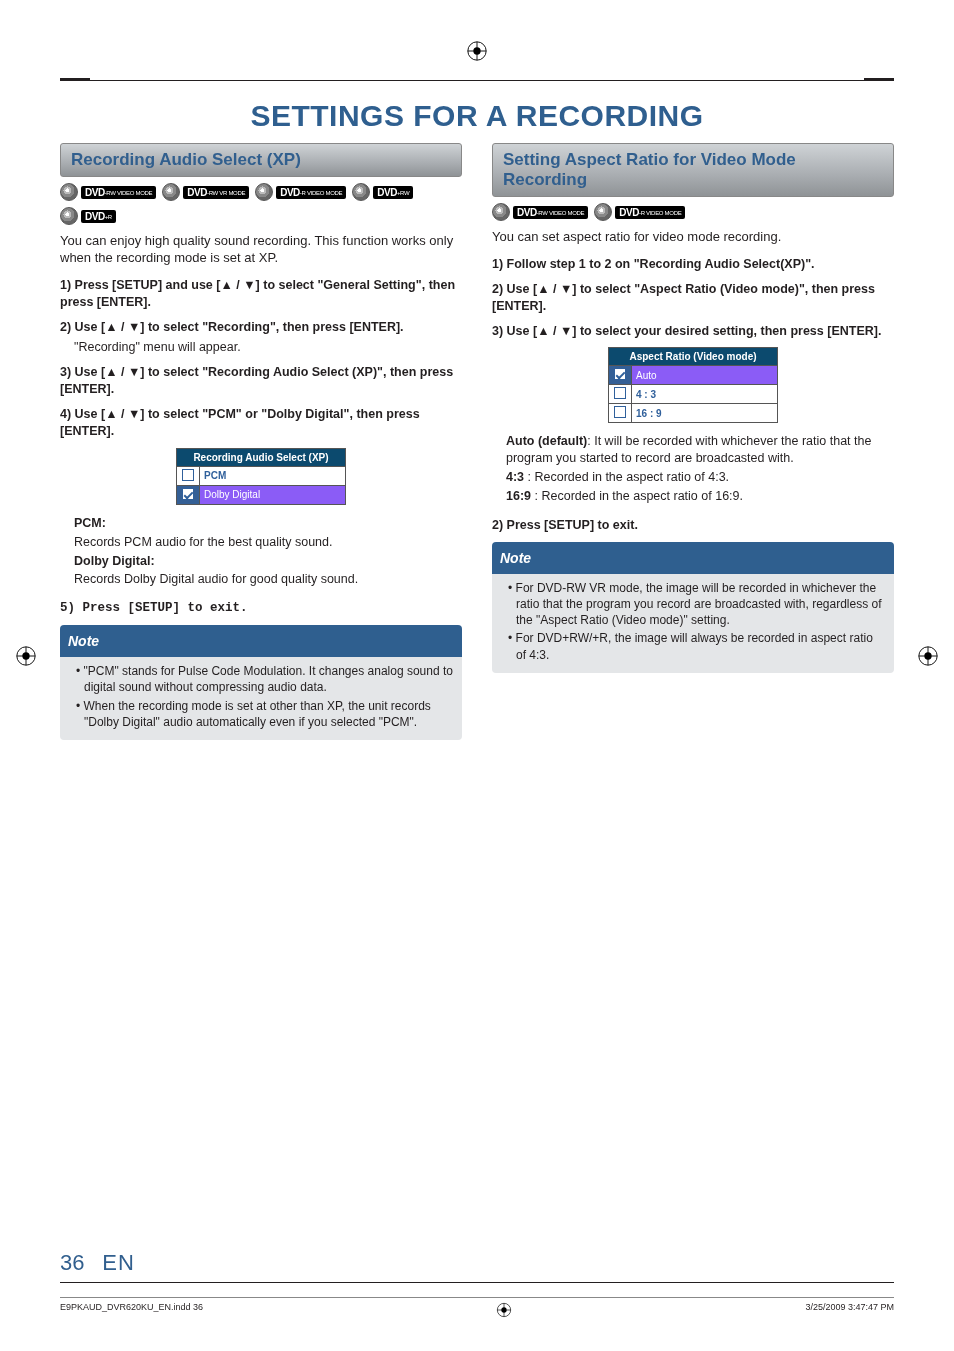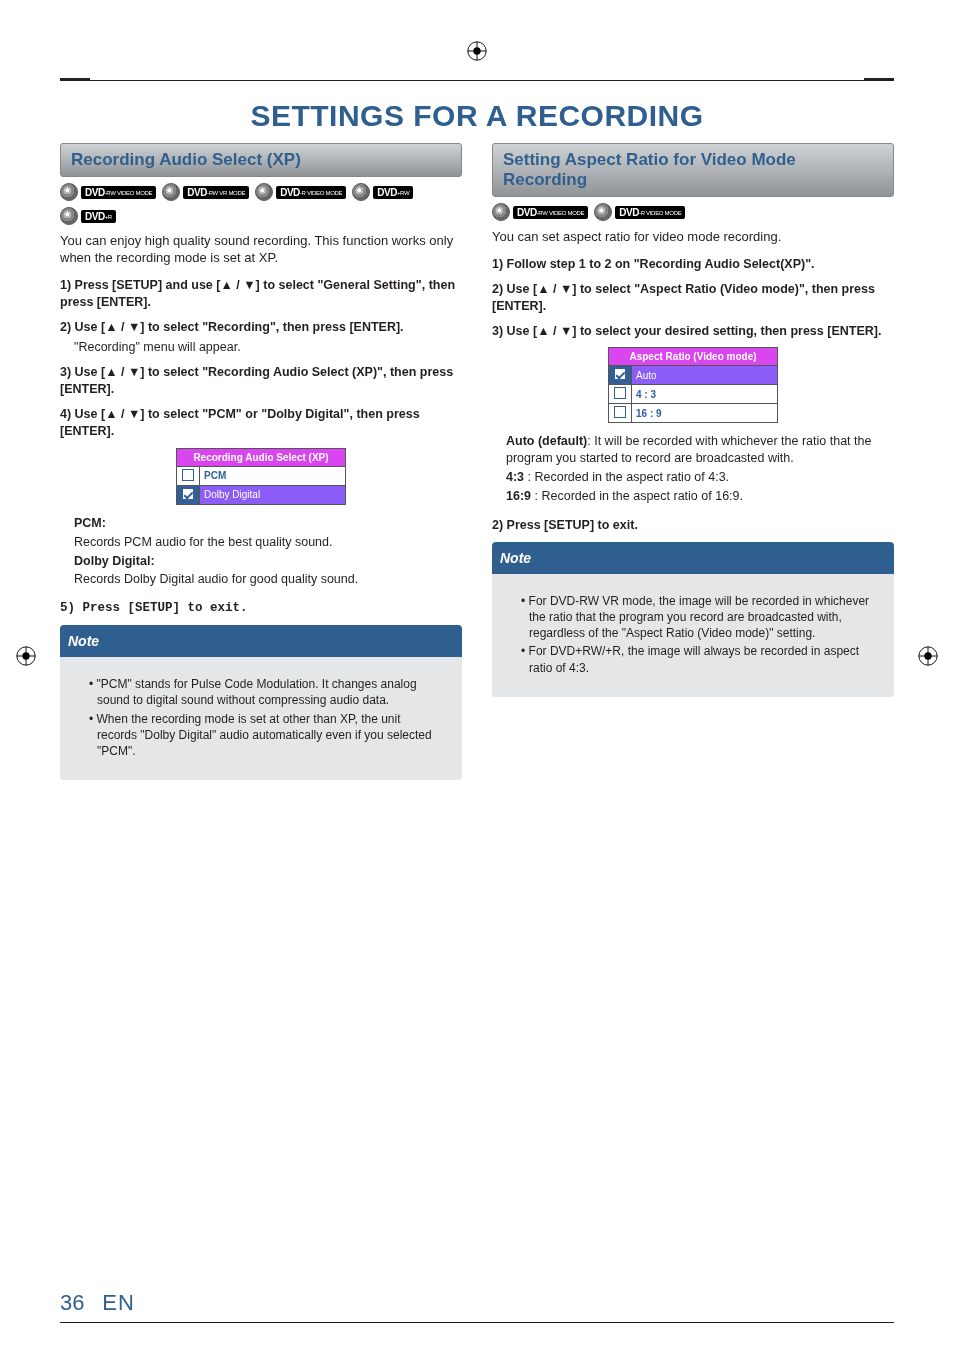--- a/index.html
+++ b/index.html
@@ -99,21 +99,21 @@
     margin: 0 0 2px 14px;
     line-height: 1.35;
   }
   .menu-box {
     margin: 8px auto 10px auto;
     width: 170px;
     font-size: 10px;
     border-collapse: collapse;
   }
   .menu-box th {
-    background: #d946ef;
+    background: #0c4a6e;
     color: #fff;
     font-weight: bold;
     font-size: 10px;
     padding: 3px 4px;
     text-align: center;
     border: 1px solid #555;
   }
   .menu-box td {
     border: 1px solid #555;
     padding: 2px 4px;
@@ -175,21 +175,21 @@
     margin-top: 8px;
   }
   .note-body {
     background: #e4e6e8;
     font-size: 12px;
     padding: 6px 8px 8px 8px;
     border-radius: 0 0 4px 4px;
     line-height: 1.35;
   }
   .note-body ul {
-    margin: 13px;
+    margin: 0;
     padding-left: 8px;
     list-style: none;
   }
   .note-body li {
     padding-left: 8px;
     text-indent: -8px;
     margin-bottom: 2px;
   }
   .note-body li::before {
     content: "• ";
@@ -404,14 +404,27 @@
   <div class="footer">
     <div>
       <span class="pgnum">36</span>
       &nbsp;&nbsp;
       <span class="pgnum" style="letter-spacing:1px;">EN</span>
     </div>
   </div>
 
   <hr class="rule" style="margin-top:6px;">
 
+  <div class="footer-line">
+    <span>E9PKAUD_DVR620KU_EN.indd   36</span>
+    <span style="position:relative;">
+      <span style="display:inline-block;width:16px;height:16px;vertical-align:middle;">
+        <svg viewBox="0 0 24 24" width="16" height="16">
+            <circle cx="12" cy="12" r="10" fill="none" stroke="#000" stroke-width="1"></circle>
+            <path d="M12 2v20M2 12h20" stroke="#000" stroke-width="1"></path>
+            <circle cx="12" cy="12" r="4" fill="#000"></circle>
+          </svg>
+      </span>
+    </span>
+    <span>3/25/2009   3:47:47 PM</span>
+  </div>
 
 </div>
 
 </body></html>

